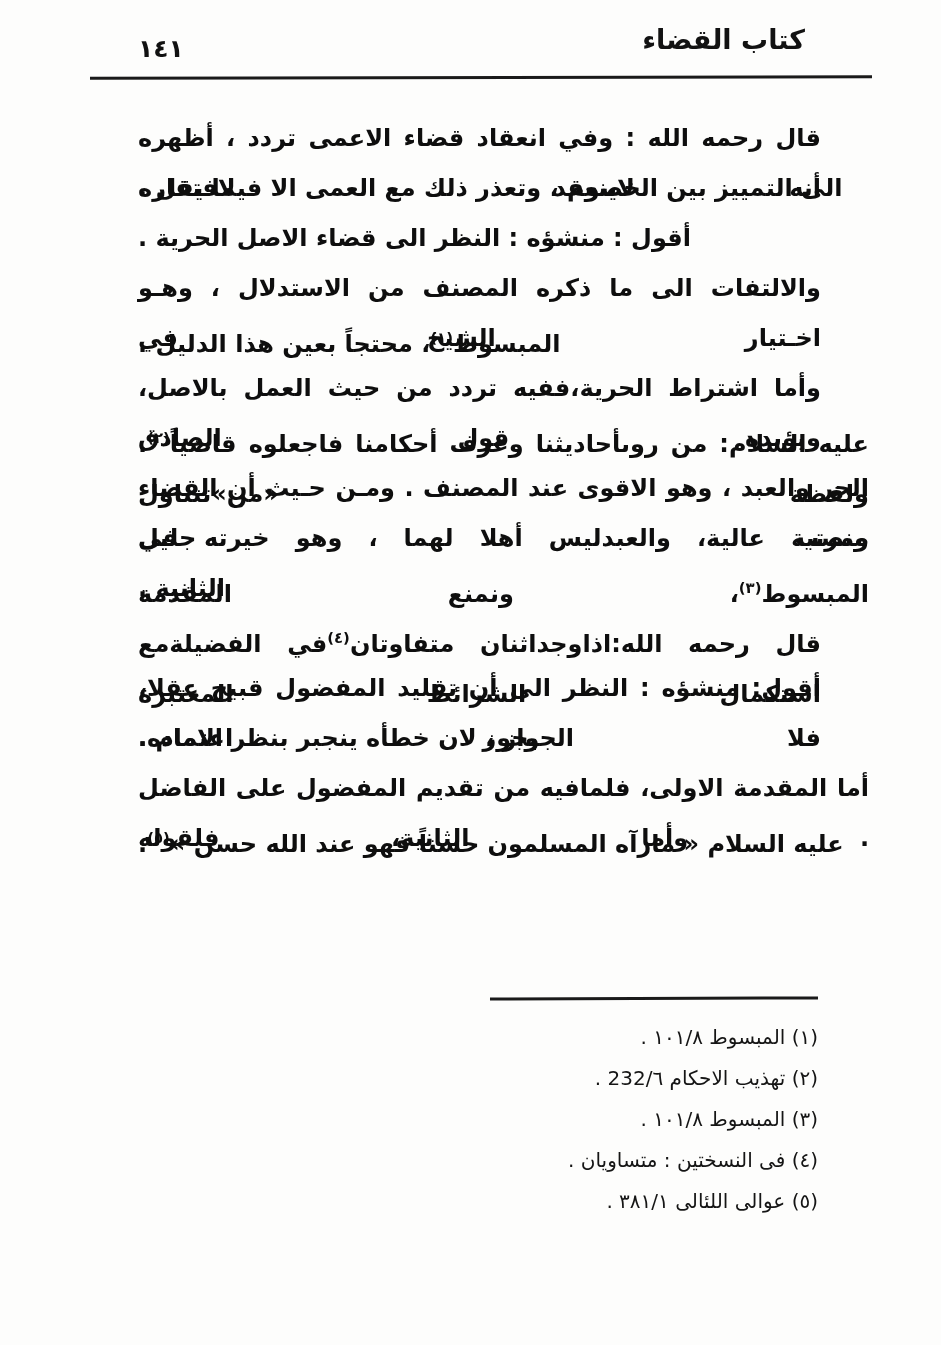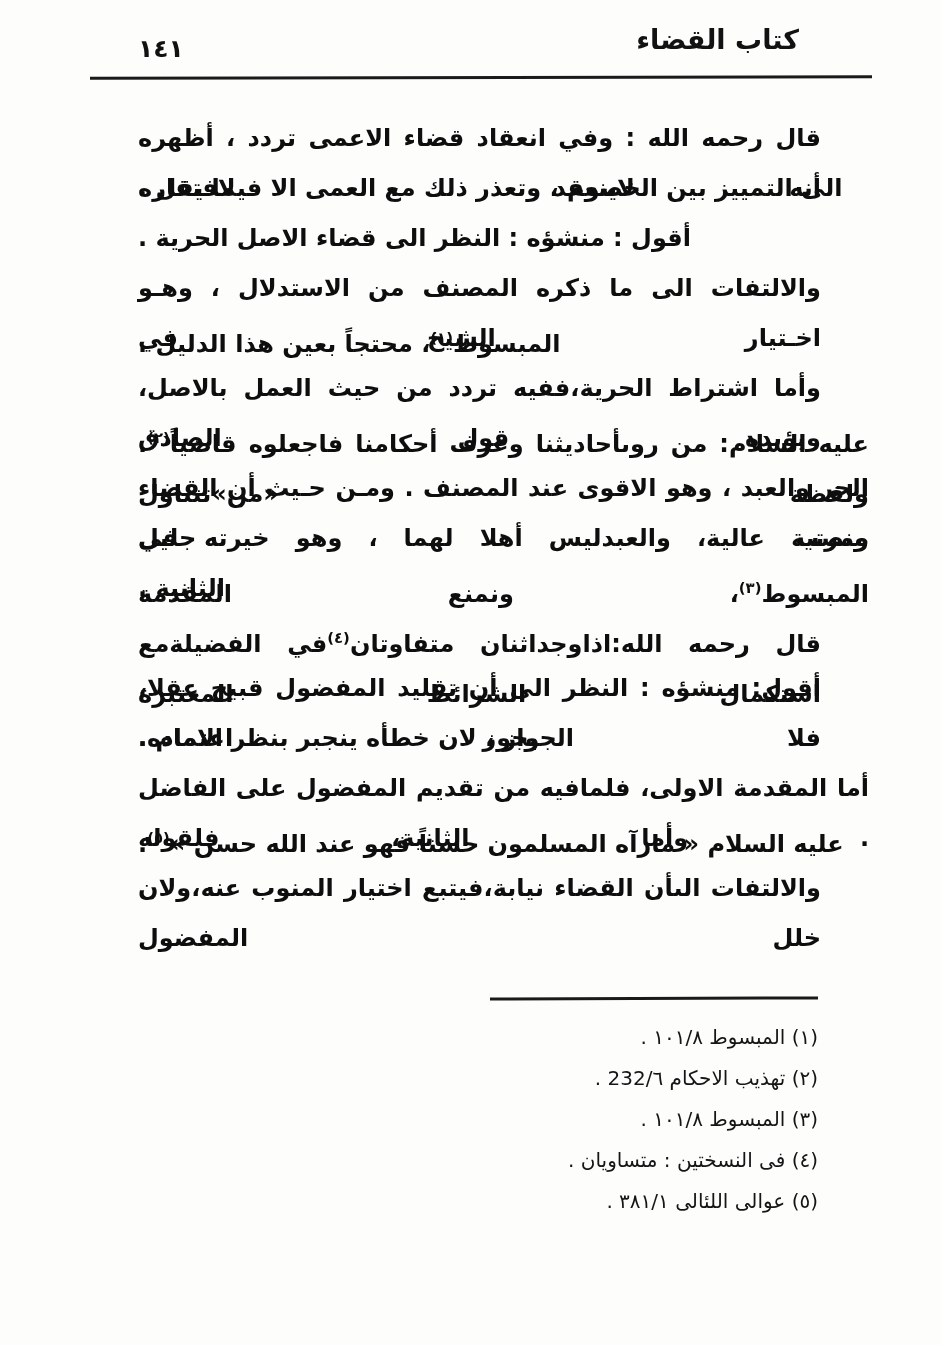--- a/index.html
+++ b/index.html
@@ -14,21 +14,21 @@
     margin: 0 auto;
     background: #fdfdfc;
     color: #111;
     font-family: "DejaVu Sans", sans-serif;
     overflow: hidden;
   }
   
   .header-title {
     position: absolute;
     top: 24px;
-    right: 142px;
+    right: 136px;
     direction: rtl;
     font-size: 27px;
     font-weight: bold;
     color: #121212;
     white-space: nowrap;
   }
   .page-number {
     position: absolute;
     top: 34px;
     left: 138px;
@@ -123,21 +123,20 @@
       <div class="body-line first full">وأما اشتراط الحرية،ففيه تردد من حيث العمل بالاصل، ويؤيده قول الصادق</div>
       <div class="body-line full">عليه السلام: من روىأحاديثنا وعرف أحكامنا فاجعلوه قاضياً<sup class="fn-marker">(٢)</sup>. ولفظة «من»تتناول</div>
       <div class="body-line full">الحر والعبد ، وهو الاقوى عند المصنف . ومـن حـيث أن القضاء منصب جليل</div>
       <div class="body-line full">ومرتبة عالية، والعبدليس أهلا لهما ، وهو خيرته في المبسوط<sup class="fn-marker">(٣)</sup>، ونمنع المقدمة</div>
       <div class="body-line">الثانية .</div>
       <div class="body-line first full">قال رحمه الله:اذاوجداثنان متفاوتان<sup class="fn-marker">(٤)</sup>في الفضيلةمع استكمال الشرائط المعتبرة</div>
       <div class="body-line first full">أقول: منشؤه : النظر الى أن تقليد المفضول قبيح عقلا، فلا يجوز اعتماده.</div>
       <div class="body-line">الجواز ، لان خطأه ينجبر بنظر الامام .</div>
       <div class="body-line full">أما المقدمة الاولى، فلمافيه من تقديم المفضول على الفاضل . وأما الثانية، فلقوله</div>
       <div class="body-line">عليه السلام « مارآه المسلمون حسناً فهو عند الله حسن »<sup class="fn-marker">(٥)</sup>.</div>
-      <div class="body-line first full">والالتفات الىأن القضاء نيابة،فيتبع اختيار المنوب عنه،ولان خلل المفضول</div>
     </div>
 
   <div class="footnote-rule"></div>
 
   <div class="footnotes">
       <div class="footnote-item">(١) المبسوط ١٠١/٨ .</div>
       <div class="footnote-item">(٢) تهذيب الاحكام 232/٦ .</div>
       <div class="footnote-item">(٣) المبسوط ١٠١/٨ .</div>
       <div class="footnote-item">(٤) فى النسختين : متساويان .</div>
       <div class="footnote-item">(٥) عوالى اللئالى ٣٨١/١ .</div>

